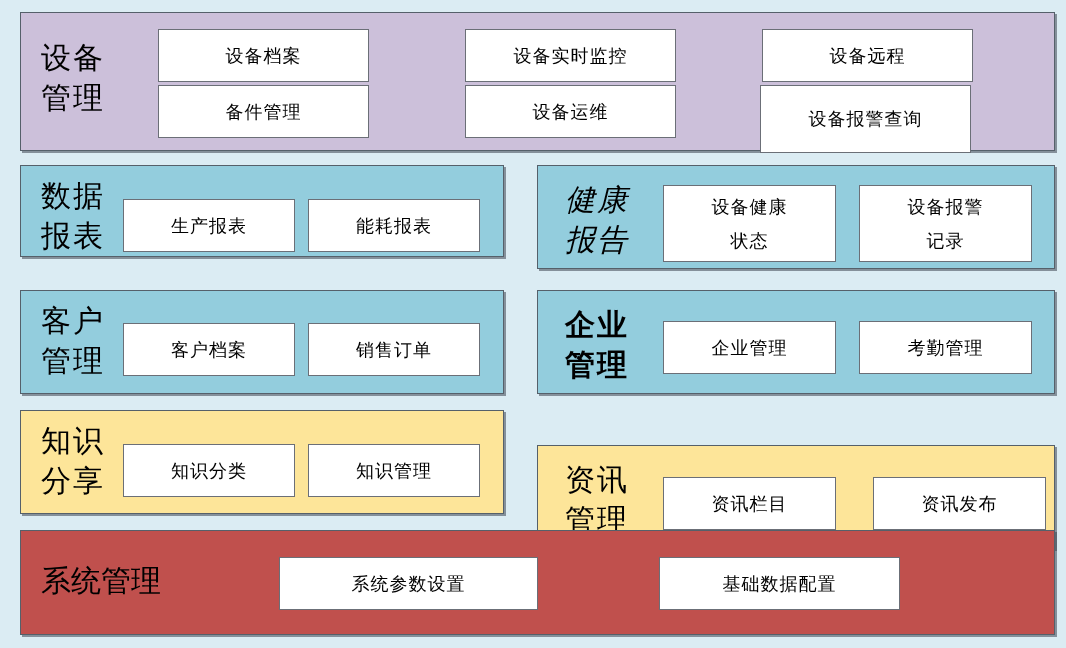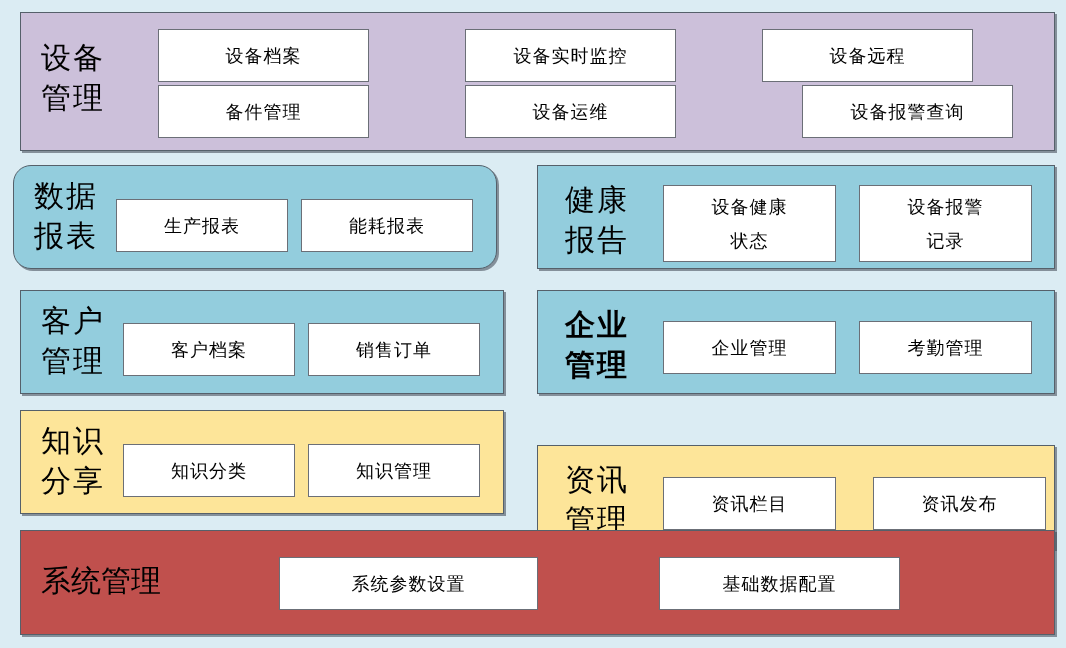--- a/index.html
+++ b/index.html
@@ -41,38 +41,38 @@
     </div>
   <div class="box" style="left:741px; top:16px; width:211px; height:53px;">
       <span>设备远程</span>
     </div>
   <div class="box" style="left:137px; top:72px; width:211px; height:53px;">
       <span>备件管理</span>
     </div>
   <div class="box" style="left:444px; top:72px; width:211px; height:53px;">
       <span>设备运维</span>
     </div>
-  <div class="box" style="left:781px; top:72px; width:211px; height:53px;">
+  <div class="box" style="left:739px; top:72px; width:211px; height:68px;">
       <span>设备报警查询</span>
     </div>
 </div>
 
-<div class="panel p-blue" style="left:13px; top:165px; width:484px; height:104px;border-radius:18px;">
+<div class="panel p-blue" style="left:20px; top:165px; width:484px; height:92px;">
   <div class="title" style="left:20px; top:10px; white-space:pre-line;">数据
 报表</div>
   <div class="box" style="left:102px; top:33px; width:172px; height:53px;">
       <span>生产报表</span>
     </div>
   <div class="box" style="left:287px; top:33px; width:172px; height:53px;">
       <span>能耗报表</span>
     </div>
 </div>
 
 <div class="panel p-blue" style="left:537px; top:165px; width:518px; height:104px;">
-  <div class="title" style="left:27px; top:14px; white-space:pre-line;">健康
+  <div class="title" style="left:27px; top:14px; white-space:pre-line;font-style:italic;">健康
 报告</div>
   <div class="box" style="left:125px; top:19px; width:173px; height:77px;">
       <span>设备健康
 状态</span>
     </div>
   <div class="box" style="left:321px; top:19px; width:173px; height:77px;">
       <span>设备报警
 记录</span>
     </div>
 </div>

